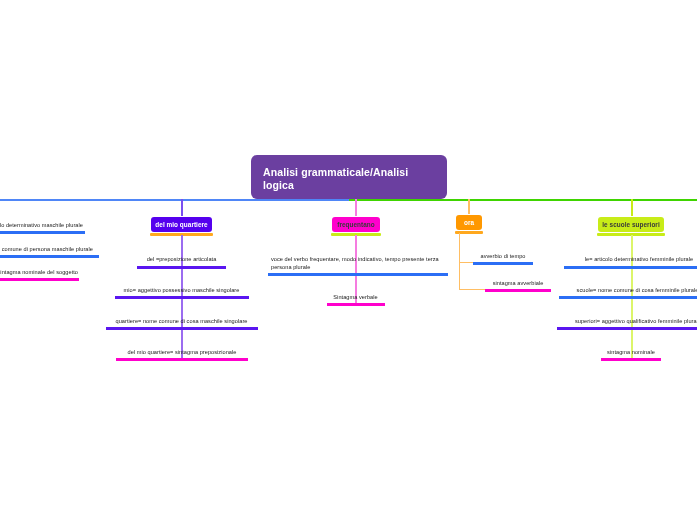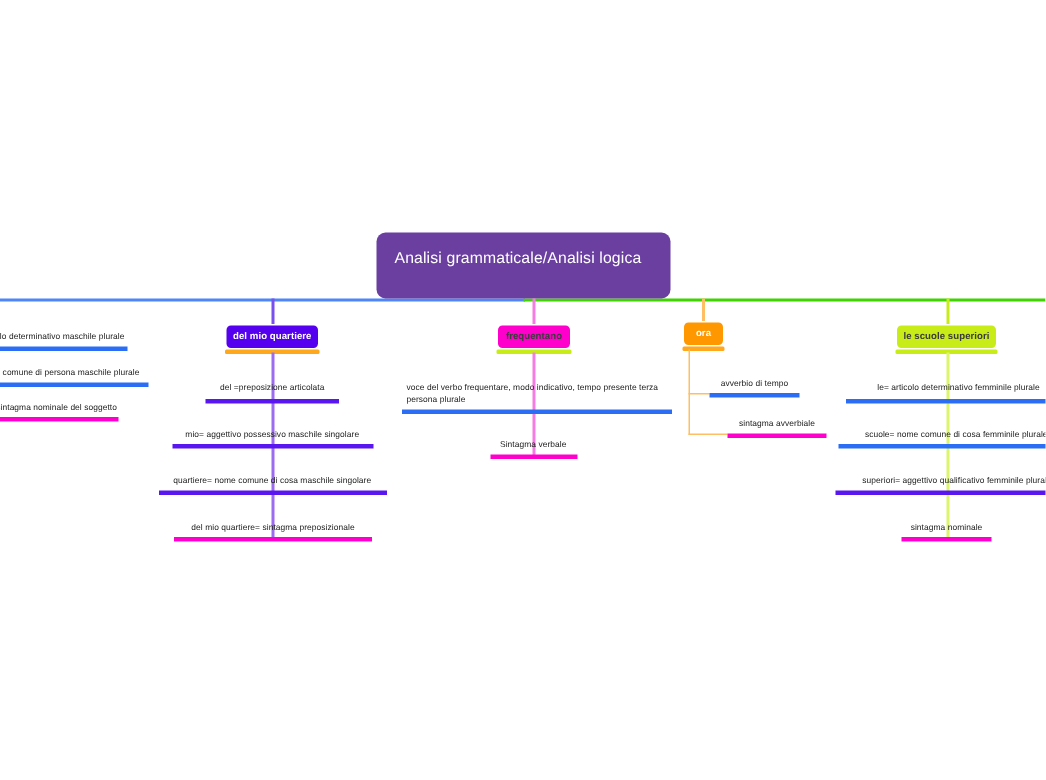--- a/index.html
+++ b/index.html
@@ -26,21 +26,21 @@
   .hline, .vline {
     position: absolute;
   }
 
   
   .root-node {
     position: absolute;
     box-sizing: border-box;
     border-radius: 6px;
     color: #ffffff;
-    font-weight: normal;
+    font-weight: bold;
     font-size: 10.5px;
     line-height: 13px;
     padding: 11px 12px;
     letter-spacing: 0.1px;
   }
 
   
   .pill {
     position: absolute;
     box-sizing: border-box;

